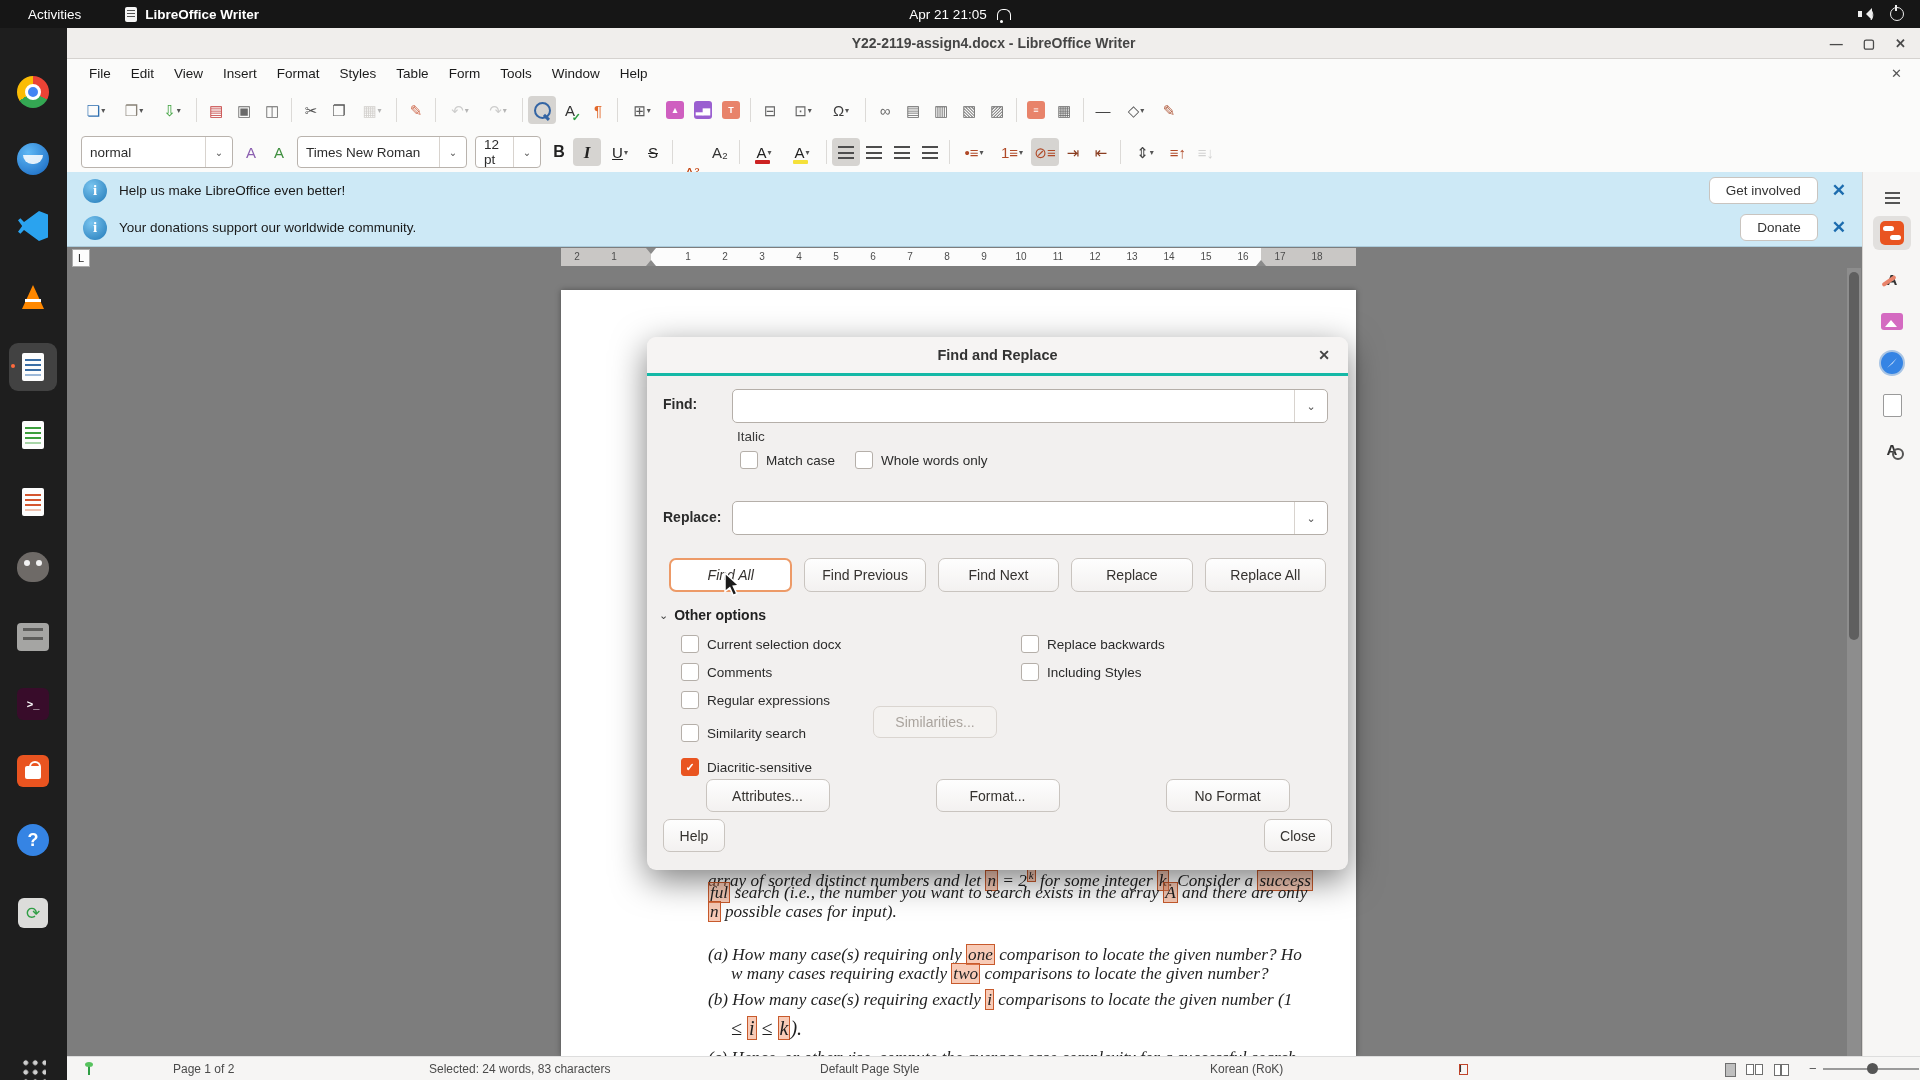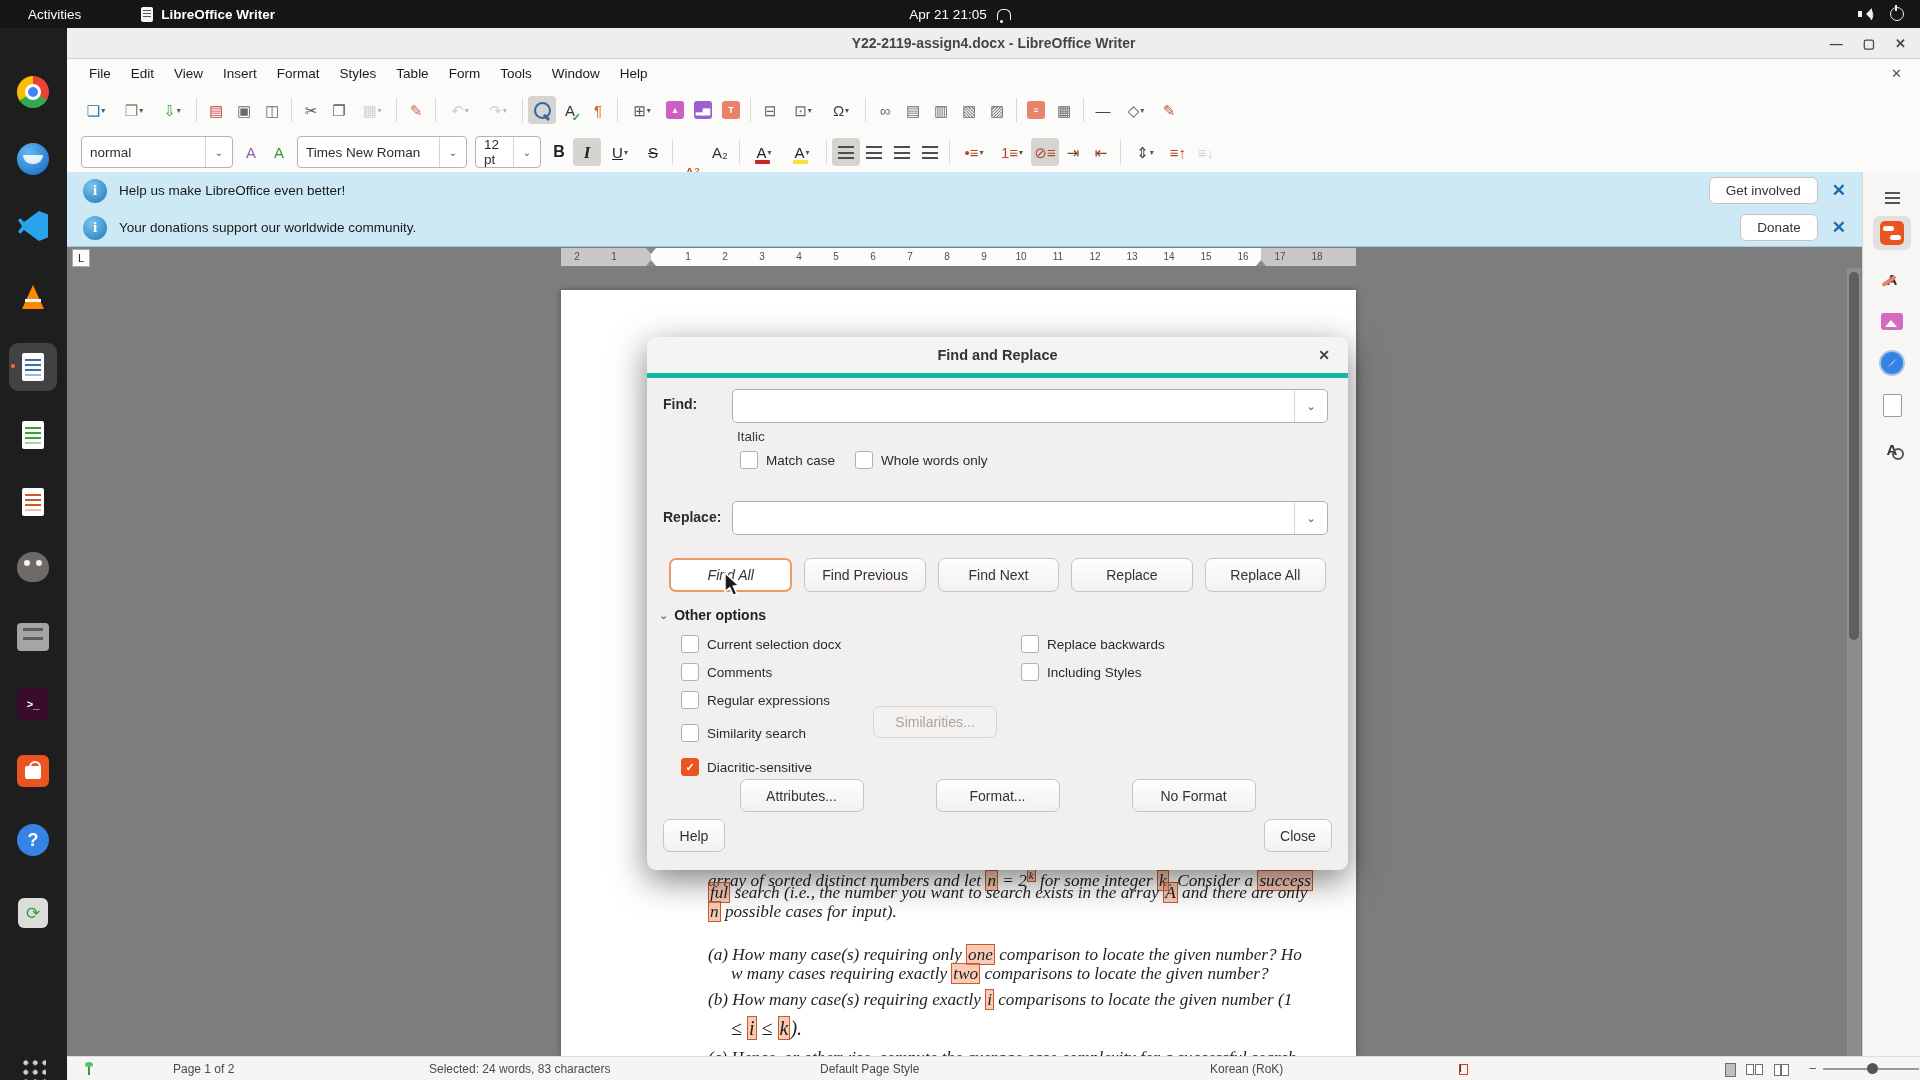--- a/index.html
+++ b/index.html
@@ -5,21 +5,21 @@
   html,body{margin:0;padding:0;background:#000;}
   #stage{position:relative;width:1920px;height:1080px;overflow:hidden;
          font-family:"Liberation Sans",sans-serif;background:#7d7d7d;-webkit-font-smoothing:antialiased;}
   .abs{position:absolute;}
   button{font-family:inherit;}
 
   
   #topbar{position:absolute;left:0;top:0;width:1920px;height:28px;background:#161616;color:#fff;
           display:flex;align-items:center;font-size:13.5px;}
   #tb-activities{margin-left:20px;padding:2px 8px;}
-  #tb-app{display:flex;align-items:center;gap:8px;margin-left:52px;font-weight:bold;}
+  #tb-app{display:flex;align-items:center;gap:8px;margin-left:36px;font-weight:bold;}
   .mini-doc{width:12px;height:15px;background:#f5f5f5;border-radius:2px;position:relative;}
   .mini-doc::after{content:"";position:absolute;left:2px;top:3px;width:8px;height:1.5px;background:#555;
                    box-shadow:0 3px 0 #555,0 6px 0 #555;}
   #tb-clock{position:absolute;left:0;right:0;display:flex;justify-content:center;align-items:center;gap:10px;pointer-events:none;}
   .bell{width:12px;height:10px;border:1.6px solid #fff;border-bottom:none;border-radius:6px 6px 0 0;position:relative;display:inline-block;}
   .bell::after{content:"";position:absolute;left:2.5px;bottom:-3px;width:3px;height:3px;border-radius:50%;background:#fff;}
   #tb-right{position:absolute;right:16px;display:flex;align-items:center;gap:16px;}
   .spk{position:relative;width:16px;height:14px;display:inline-block;}
   .spk::before{content:"";position:absolute;left:0;top:4px;width:4px;height:6px;background:#eee;}
   .spk::after{content:"";position:absolute;left:2px;top:1px;border:6px solid transparent;border-right:6px solid #eee;}
@@ -139,40 +139,40 @@
   .sb-inspect i::after{content:"";position:absolute;right:-7px;bottom:-2px;width:8px;height:8px;border:2px solid #555;border-radius:50%;}
   .sb-gallery i{width:22px;height:17px;background:#d46ac1;border-radius:3px;position:relative;}
   .sb-gallery i::after{content:"";position:absolute;left:4px;bottom:3px;border-left:6px solid transparent;border-right:6px solid transparent;border-bottom:7px solid #fff;}
   .sb-nav i{width:22px;height:22px;border-radius:50%;background:#3584e4;border:2px solid #a8c4e4;position:relative;}
   .sb-nav i::after{content:"";position:absolute;left:6px;top:6px;width:10px;height:10px;background:#fff;clip-path:polygon(0 100%,100% 0,55% 55%);}
   .sb-page i{width:17px;height:21px;background:#fff;border:1.5px solid #9a9a9a;border-radius:2px;}
 
   
   #dialog{position:absolute;left:647px;top:337px;width:701px;height:533px;background:#f2f0ef;border-radius:9px;
           box-shadow:0 10px 34px rgba(0,0,0,.5);z-index:50;font-size:13.5px;color:#2d2d2d;}
-  #dlg-head{position:absolute;left:0;top:0;right:0;height:36px;border-bottom:5px solid #14b8a6;display:flex;
+  #dlg-head{position:absolute;left:0;top:0;right:0;height:36px;border-bottom:3px solid #14b8a6;display:flex;
             align-items:center;justify-content:center;font-weight:bold;font-size:14.5px;color:#333;border-radius:9px 9px 0 0;background:#f6f4f3;}
   #dlg-x{position:absolute;right:14px;top:8px;width:20px;height:20px;display:flex;align-items:center;justify-content:center;
          color:#444;font-size:14px;border-radius:50%;}
   .dlbl{position:absolute;font-weight:bold;font-size:14px;color:#2b2b2b;}
   .dcombo{position:absolute;left:85px;width:594px;height:32px;background:#fff;border:1px solid #b5afa9;border-radius:5px;display:flex;}
   .dcombo .dcv{flex:1;padding:0 8px;display:flex;align-items:center;font-size:13.5px;color:#222;}
   .dcombo .dca{width:32px;border-left:1px solid #d8d3ce;display:flex;align-items:center;justify-content:center;color:#555;font-size:11px;}
   .chk{display:flex;align-items:center;gap:8px;position:absolute;}
   .chk .box{width:16px;height:16px;background:#fff;border:1px solid #b5afa9;border-radius:3px;flex:0 0 auto;}
   .chk .box.ck{background:#e95420;border-color:#e95420;color:#fff;font-size:11px;font-weight:bold;display:flex;align-items:center;justify-content:center;}
   .chk .cl{font-size:13.5px;color:#2b2b2b;}
   .btn{background:linear-gradient(#fefefe,#f3f1f0);border:1px solid #c9c4bf;border-radius:7px;color:#35322f;font-size:14px;}
   #abtns{position:absolute;left:0;top:221px;width:701px;padding:0 22px;box-sizing:border-box;display:flex;gap:12px;}
   #abtns .btn{flex:1;height:34px;}
   #abtns .btn.primary{border:2px solid #ed9a67;background:#fff;font-weight:normal;font-style:italic;}
   #other-hdr{position:absolute;left:12px;top:270px;display:flex;align-items:center;gap:6px;font-weight:bold;font-size:14px;color:#222;}
   #other-hdr .chev{font-size:11px;color:#444;font-weight:normal;}
   #sim-btn{position:absolute;left:226px;top:369px;width:124px;height:32px;color:#aaa49e;border-color:#dad5d0;background:#f4f2f0;}
-  #fbtns{position:absolute;left:0;top:442px;width:701px;display:flex;justify-content:center;gap:72px;}
+  #fbtns{position:absolute;left:0;top:442px;width:701px;display:flex;justify-content:center;gap:106px;}
   #fbtns .btn{width:124px;height:33px;}
   #help-btn{position:absolute;left:16px;top:482px;width:62px;height:33px;}
   #close-btn{position:absolute;right:16px;top:482px;width:68px;height:33px;}
   #cursor{position:absolute;left:722px;top:572px;z-index:99;}
 
   
   #statusbar{position:absolute;left:67px;right:0;top:1056px;height:24px;background:#f6f5f4;border-top:1px solid #ddd;
              font-size:12px;color:#4a4a4a;}
   #statusbar .sfield{position:absolute;top:5px;}
   .sprout{position:absolute;left:17px;top:5px;width:10px;height:13px;}

